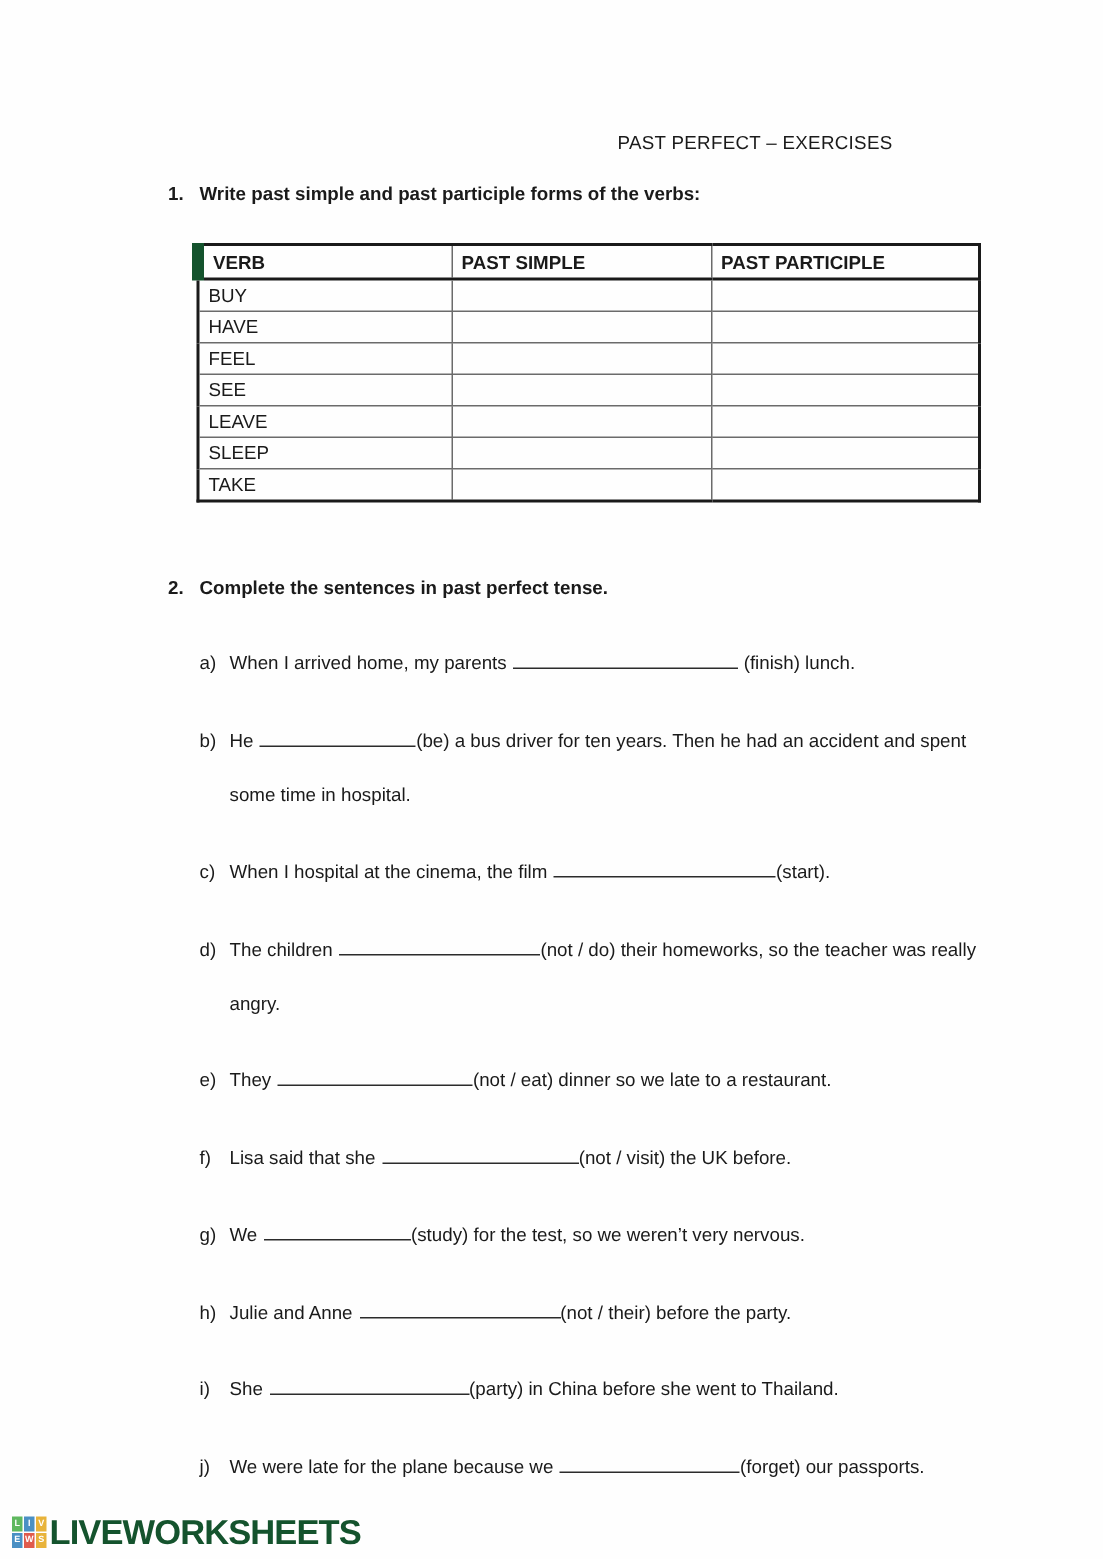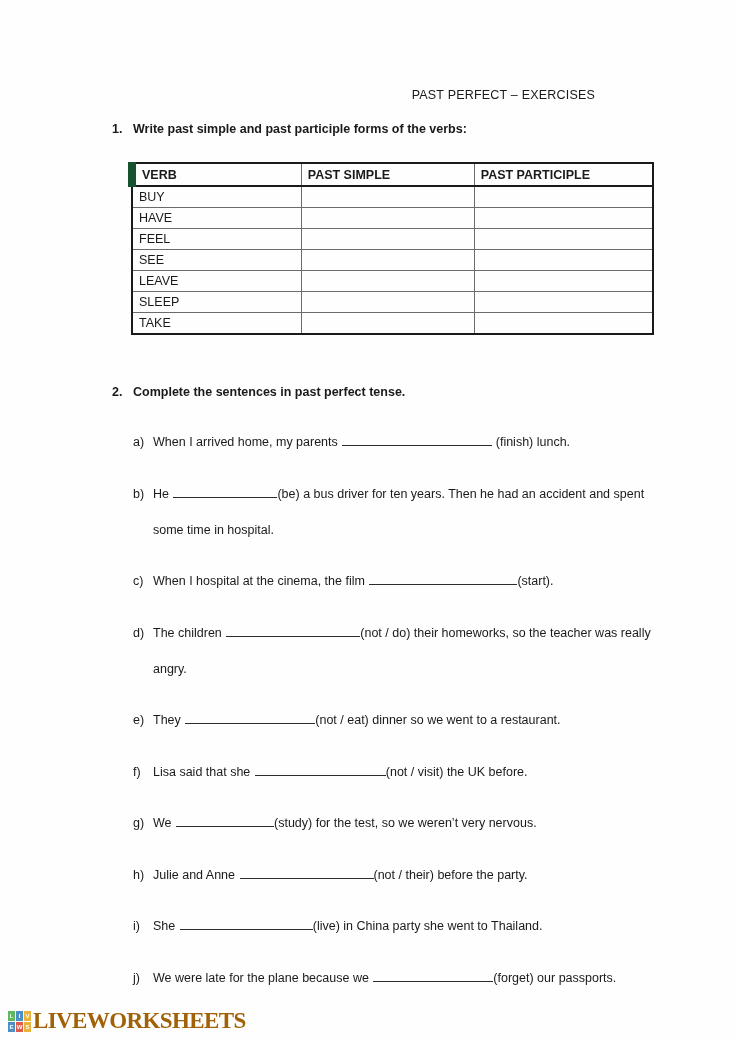--- a/index.html
+++ b/index.html
@@ -216,49 +216,49 @@
       <div class="sentence-item">
         <span class="label">c)</span>
         <span class="body"><span>When I hospital at the cinema, the film </span><span class="blank" style="width: 148px;"></span><span>(start).</span></span>
       </div>
       <div class="sentence-item">
         <span class="label">d)</span>
         <span class="body"><span>The children </span><span class="blank" style="width: 134px;"></span><span>(not / do) their homeworks, so the teacher was really angry.</span></span>
       </div>
       <div class="sentence-item">
         <span class="label">e)</span>
-        <span class="body"><span>They </span><span class="blank" style="width: 130px;"></span><span>(not / eat) dinner so we went to a restaurant.</span></span>
+        <span class="body"><span>They </span><span class="blank" style="width: 130px;"></span><span>(not / eat) dinner so we late to a restaurant.</span></span>
       </div>
       <div class="sentence-item">
         <span class="label">f)</span>
         <span class="body"><span>Lisa said that she </span><span class="blank" style="width: 131px;"></span><span>(not / visit) the UK before.</span></span>
       </div>
       <div class="sentence-item">
         <span class="label">g)</span>
         <span class="body"><span>We </span><span class="blank" style="width: 98px;"></span><span>(study) for the test, so we weren’t very nervous.</span></span>
       </div>
       <div class="sentence-item">
         <span class="label">h)</span>
         <span class="body"><span>Julie and Anne </span><span class="blank" style="width: 134px;"></span><span>(not / their) before the party.</span></span>
       </div>
       <div class="sentence-item">
         <span class="label">i)</span>
-        <span class="body"><span>She </span><span class="blank" style="width: 133px;"></span><span>(live) in China party she went to Thailand.</span></span>
+        <span class="body"><span>She </span><span class="blank" style="width: 133px;"></span><span>(party) in China before she went to Thailand.</span></span>
       </div>
       <div class="sentence-item">
         <span class="label">j)</span>
         <span class="body"><span>We were late for the plane because we </span><span class="blank" style="width: 120px;"></span><span>(forget) our passports.</span></span>
       </div>
     </div>
 
   <div class="logo">
     <div class="logo-mark" id="logo-mark">
         <span style="background: rgb(95, 184, 95);">L</span>
         <span style="background: rgb(74, 144, 196);">I</span>
         <span style="background: rgb(232, 179, 58);">V</span>
         <span style="background: rgb(74, 144, 196);">E</span>
         <span style="background: rgb(224, 91, 76);">W</span>
         <span style="background: rgb(232, 179, 58);">S</span>
       </div>
-    <div class="logo-text" id="logo-text" style="color: #a16207; font-family: Liberation Serif, serif;">LIVEWORKSHEETS</div>
+    <div class="logo-text" id="logo-text" style="color: #14532d;">LIVEWORKSHEETS</div>
   </div>
 
 </div>
 
 </body></html>

